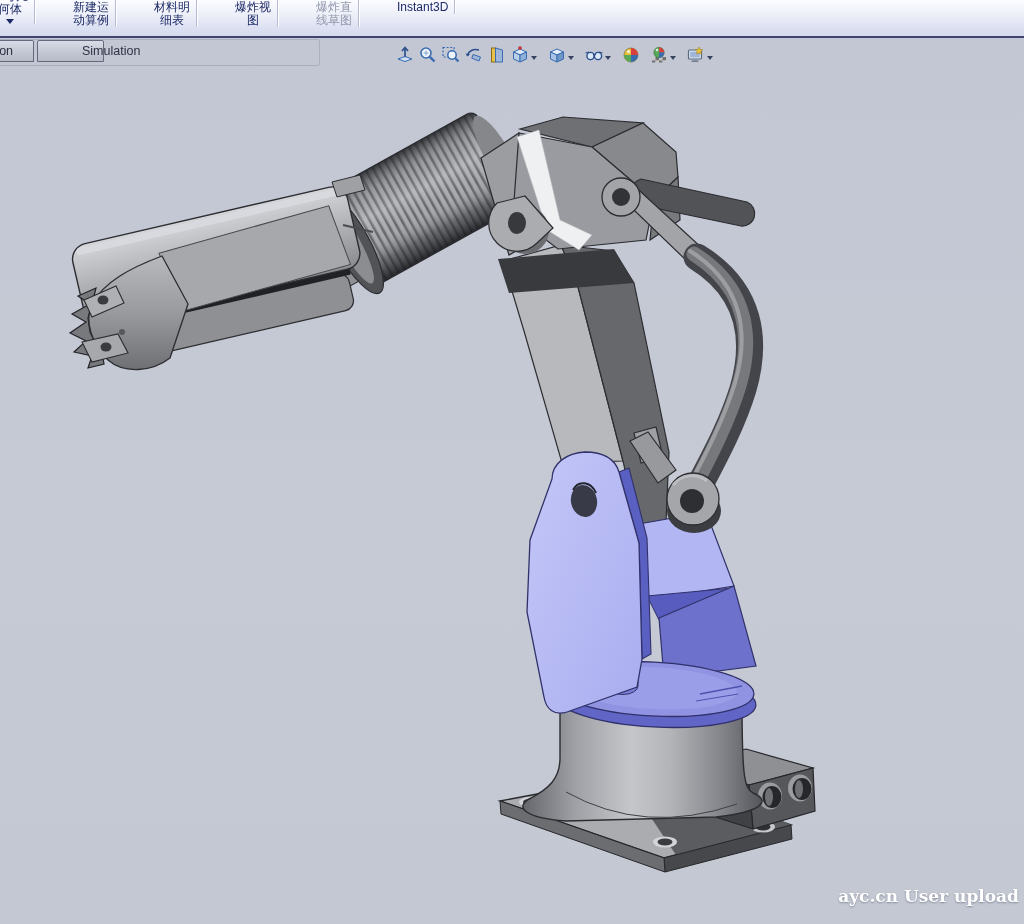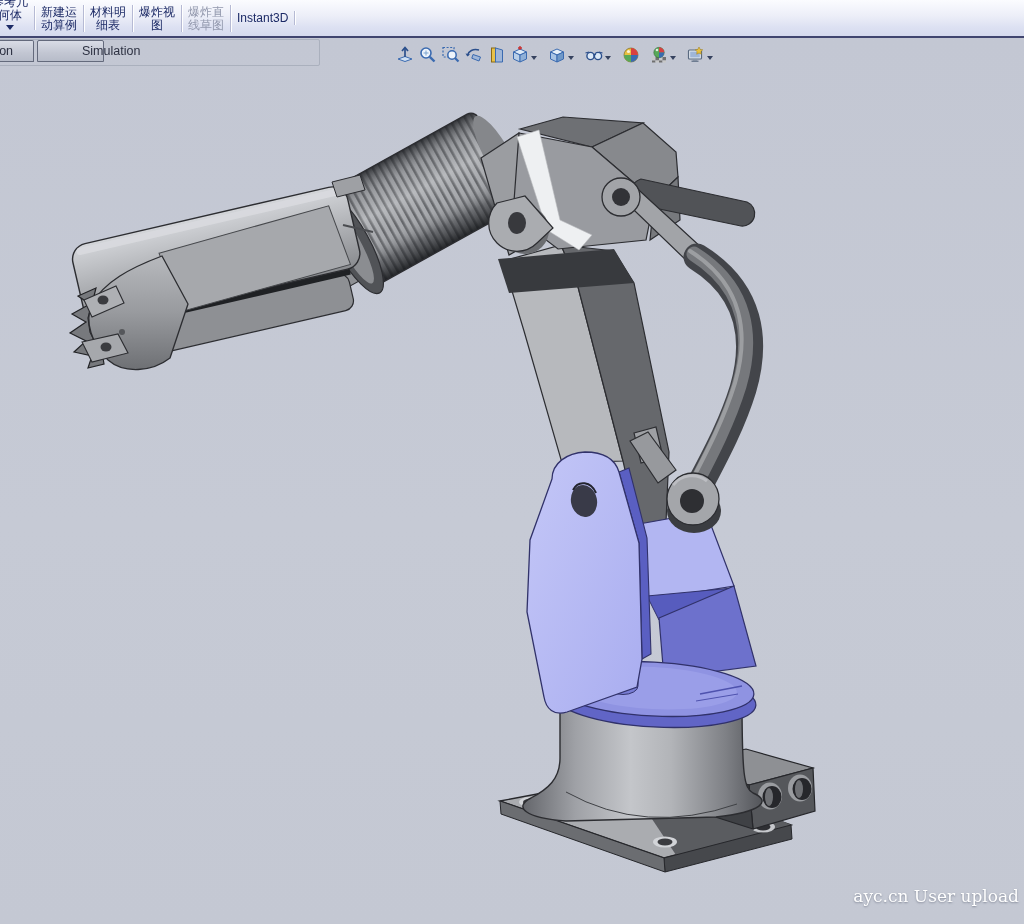--- a/index.html
+++ b/index.html
@@ -6,28 +6,28 @@
   body{
     width:1024px;height:924px;overflow:hidden;position:relative;
     font-family:"Liberation Sans","DejaVu Sans",sans-serif;
     background:#c5c9d4;
   }
   
   .command-bar{
     position:absolute;top:0;left:0;width:1024px;height:36px;
     background:linear-gradient(180deg,#fbfcff 0%,#eceef8 45%,#dde1f2 75%,#d5daee 100%);
     border-bottom:2px solid #40456f;
-    display:flex;align-items:center;overflow:hidden;
+    display:flex;align-items:flex-start;overflow:hidden;
     z-index:30;
   }
   .tb-btn{
     position:relative;display:flex;flex-direction:column;align-items:center;justify-content:flex-start;
     padding:1px 6px 0 6px;min-width:34px;cursor:default;
     border-right:1px solid #b6bad4;box-shadow:1px 0 0 #ffffff;
-    color:#1c2a66;font-size:12px;line-height:13px;text-align:center;white-space:nowrap;
+    color:#1c2a66;font-size:12px;line-height:13px;text-align:center;white-space:nowrap;margin-left:32px;
   }
   .tb-btn .l1,.tb-btn .l2{display:block;}
   .tb-btn.first{margin-left:-14px;padding-top:0;}
   .tb-btn.first .lines{margin-top:-10px;}
   .tb-btn.disabled{color:#9298ad;}
   .tb-btn .split-arrow{
     width:0;height:0;margin-top:3px;
     border-left:4px solid transparent;border-right:4px solid transparent;
     border-top:5px solid #1c2a66;
   }
@@ -60,21 +60,21 @@
   .hud-gap{width:5px;}
   
   .viewport{
     position:absolute;left:0;top:36px;width:1024px;height:888px;
     background:linear-gradient(180deg,#c3c7d3 0%,#c6cad5 55%,#c4c8d3 100%);
     z-index:1;
   }
   .viewport svg{display:block;}
   .watermark{
     position:absolute;right:5px;top:886px;z-index:10;
-    font-family:"DejaVu Serif","Liberation Serif",serif;font-weight:normal;font-size:17px;
+    font-family:"DejaVu Serif","Liberation Serif",serif;font-weight:bold;font-size:17px;
     color:#ffffff;text-shadow:0 1px 2px rgba(110,116,132,.75);
   }
 </style>
 </head>
 <body>
 
 <div class="command-bar">
   <div class="tb-btn first">
     <span class="lines">
       <span class="l1">参考几</span>

